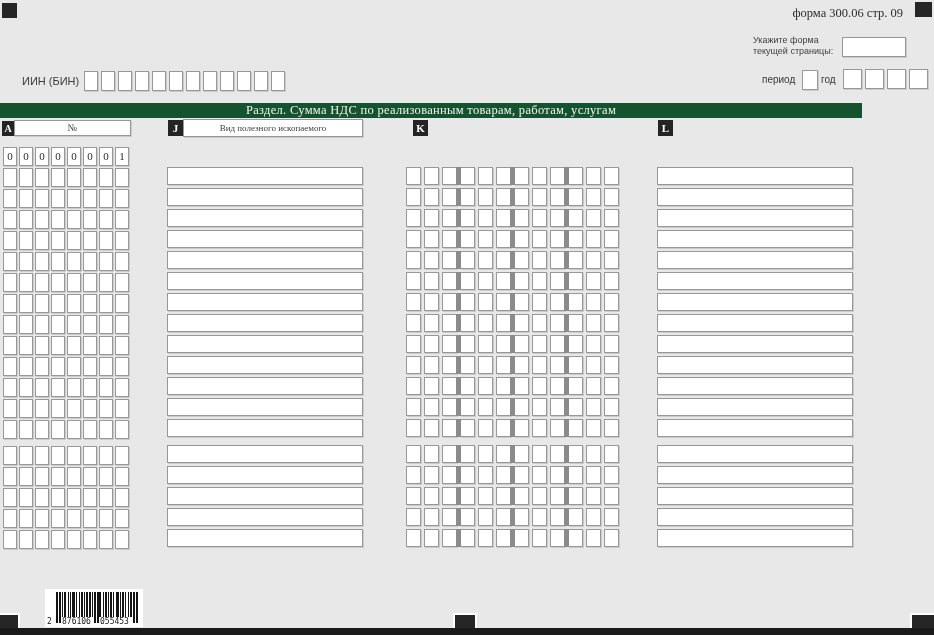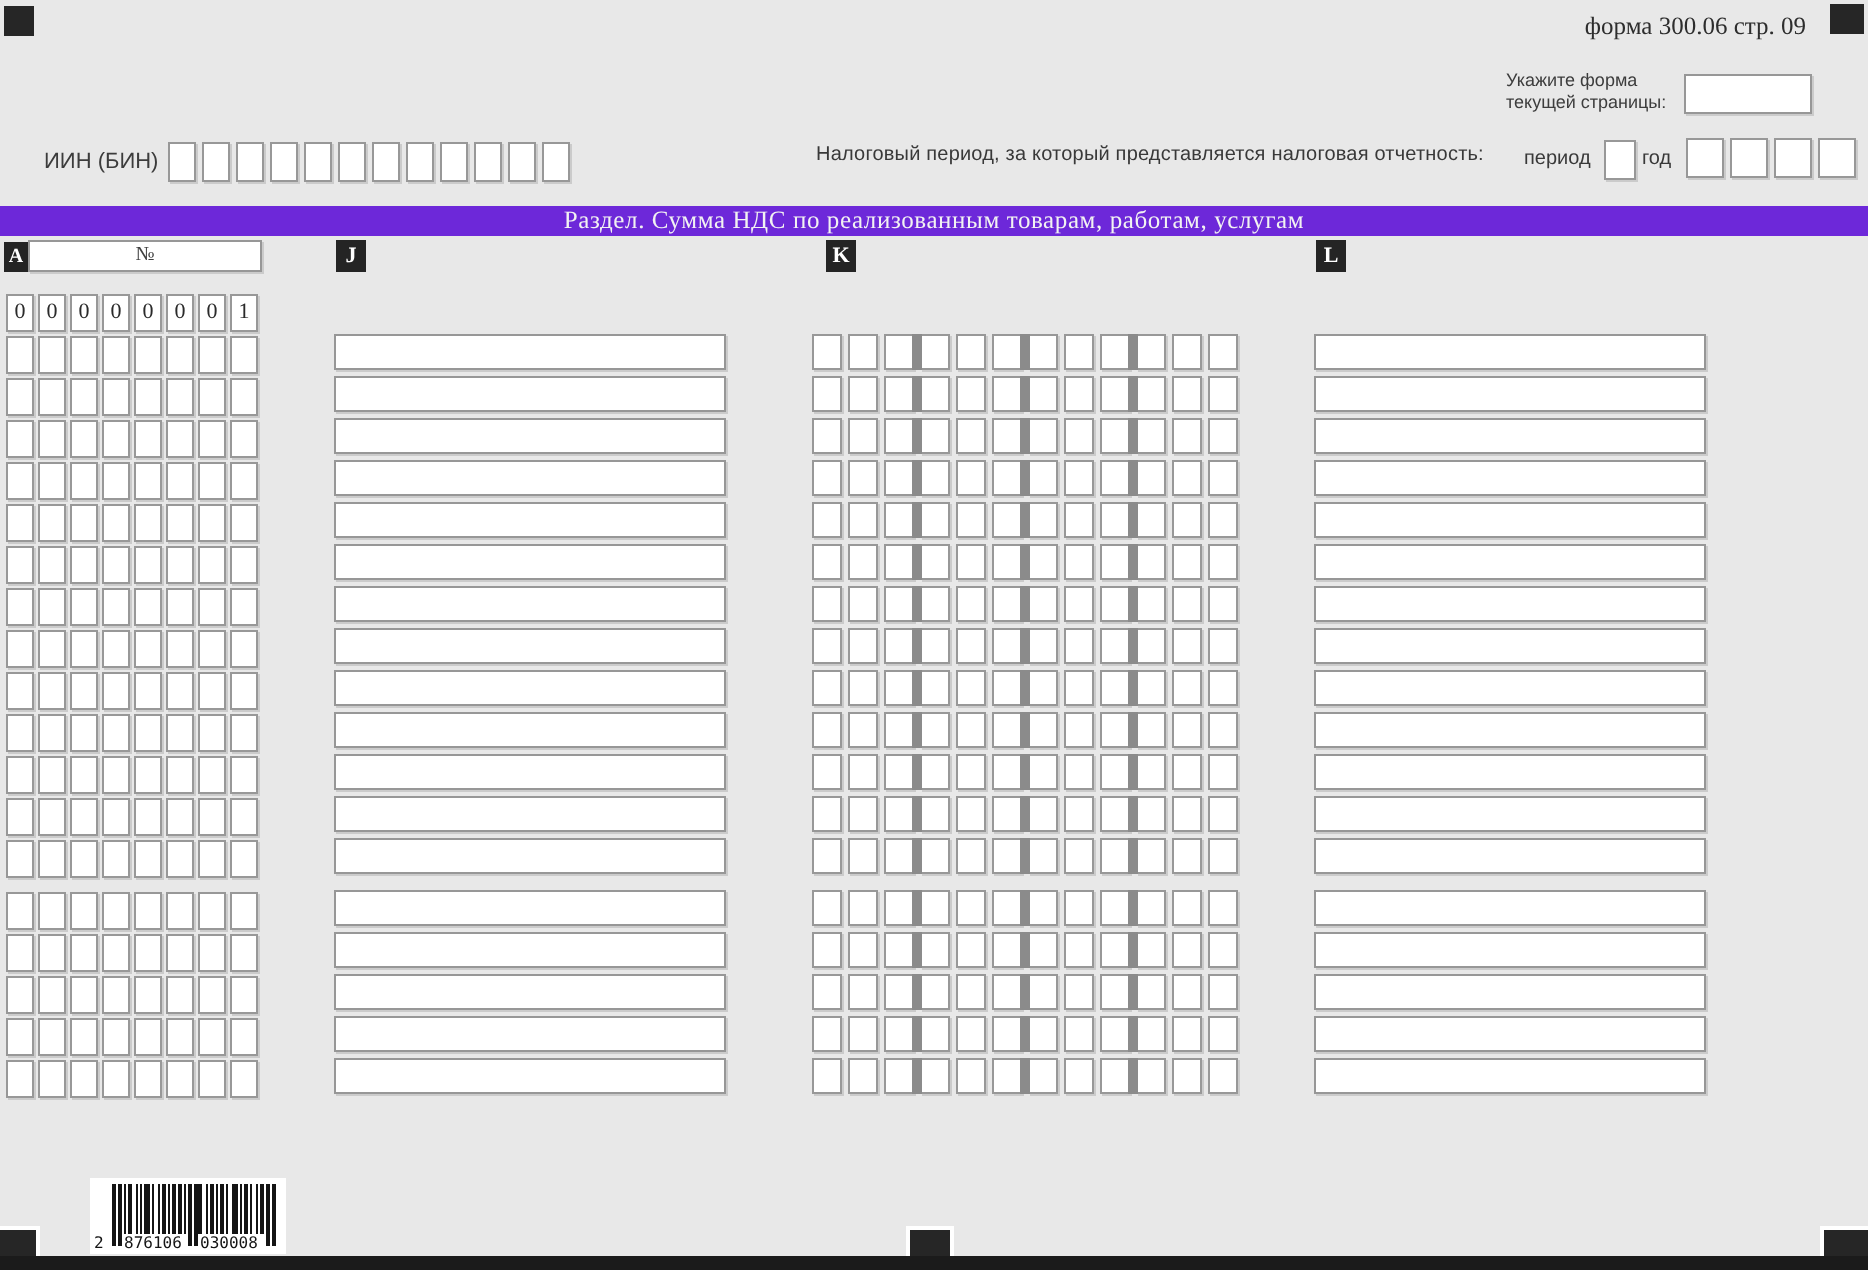--- a/index.html
+++ b/index.html
@@ -19,21 +19,21 @@
   .cell{background:#ffffff;border:1px solid #989898;box-shadow:1px 1px 0 rgba(150,150,150,.35);box-sizing:content-box;}
   .iin-cell{width:12px;height:18px;}
 
   .period-label{left:408px;top:72px;font-size:10px;color:#393939;letter-spacing:.1px;}
   .q-label{left:762px;top:74px;font-size:10px;color:#393939;}
   .q-box{position:absolute;left:802px;top:70px;width:14px;height:18px;}
   .y-label{left:821px;top:74px;font-size:10px;color:#393939;}
   .year-cells{position:absolute;left:843px;top:69px;display:flex;gap:3px;}
   .year-cell{width:17px;height:18px;}
 
-  .section-bar{position:absolute;left:0;top:103px;width:934px;height:15px;background:#6d28d9;color:#f2f2f2;
+  .section-bar{position:absolute;left:0;top:103px;width:862px;height:15px;background:#14532d;color:#f2f2f2;
     font-family:"Liberation Serif",serif;font-size:12.5px;line-height:15px;text-align:center;letter-spacing:.3px;}
 
   .col-key{position:absolute;background:#242424;color:#ffffff;font-family:"Liberation Serif",serif;font-weight:bold;text-align:center;}
   .key-a{left:2px;top:121px;width:12px;height:15px;font-size:10px;line-height:15px;}
   .key-j{left:168px;top:120px;width:15px;height:16px;font-size:11px;line-height:16px;}
   .key-k{left:413px;top:120px;width:15px;height:16px;font-size:11px;line-height:16px;}
   .key-l{left:658px;top:120px;width:15px;height:16px;font-size:11px;line-height:16px;}
 
   .col-head{position:absolute;background:#fff;border:1px solid #979797;box-shadow:1px 1px 0 rgba(150,150,150,.35);
     font-family:"Liberation Serif",serif;color:#404040;text-align:center;}
@@ -92,36 +92,36 @@
       <div class="cell iin-cell"></div>
       <div class="cell iin-cell"></div>
       <div class="cell iin-cell"></div>
       <div class="cell iin-cell"></div>
       <div class="cell iin-cell"></div>
       <div class="cell iin-cell"></div>
       <div class="cell iin-cell"></div>
       <div class="cell iin-cell"></div>
     </div>
 
-  <div class="txt period-label">Налоговый период, за который представляется налоговая отчетность:</div>
   <div class="txt q-label">период</div>
   <div class="cell q-box"></div>
   <div class="txt y-label">год</div>
   <div class="year-cells" id="yearCells">
       <div class="cell year-cell"></div>
       <div class="cell year-cell"></div>
       <div class="cell year-cell"></div>
       <div class="cell year-cell"></div>
     </div>
 
   <div class="section-bar">Раздел. Сумма НДС по реализованным товарам, работам, услугам</div>
 
   <div class="col-key key-a">A</div>
   <div class="col-head head-a">№</div>
   <div class="col-key key-j">J</div>
+  <div class="col-head head-j">Вид полезного ископаемого</div>
   <div class="col-key key-k">K</div>
   <div class="col-key key-l">L</div>
 
   <div id="colA">
       <div class="a-row" style="top: 147px;">
         <div class="cell a-cell">0</div>
         <div class="cell a-cell">0</div>
         <div class="cell a-cell">0</div>
         <div class="cell a-cell">0</div>
         <div class="cell a-cell">0</div>
@@ -692,17 +692,17 @@
       </div>
     <div class="bc-guard" style="left:11px;"></div>
     <div class="bc-guard" style="left:14px;"></div>
     <div class="bc-guard" style="left:49px;"></div>
     <div class="bc-guard" style="left:52px;"></div>
     <div class="bc-guard" style="left:88px;"></div>
     <div class="bc-guard" style="left:91px;"></div>
     <div class="bc-digits">
       <span class="bc-d" style="left:2px;">2</span>
       <span class="bc-d" style="left:17px;">876106</span>
-      <span class="bc-d" style="left:55px;">030008</span>
+      <span class="bc-d" style="left:55px;">055453</span>
     </div>
   </div>
 
 </div>
 
 </body></html>

